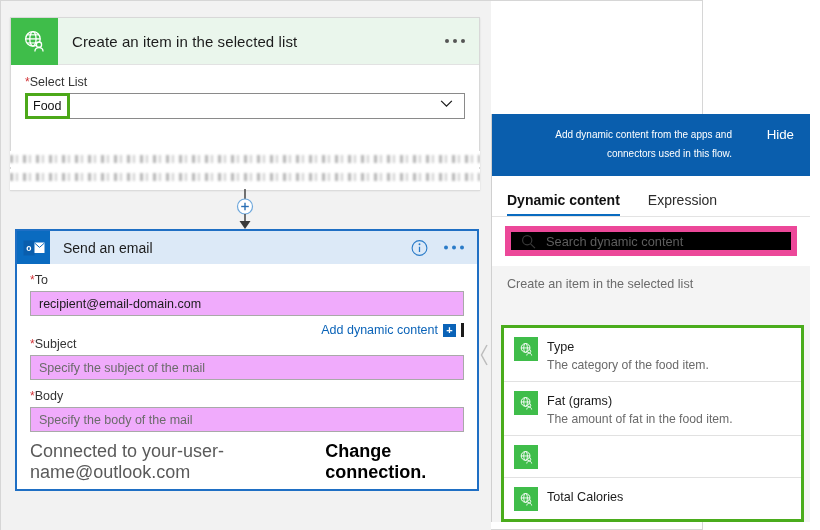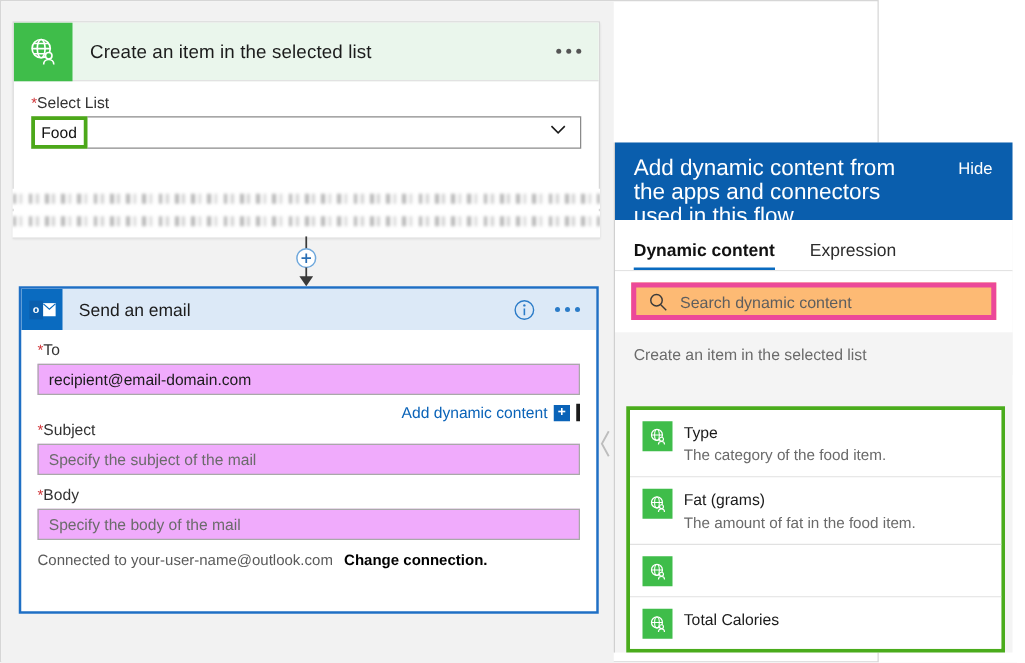--- a/index.html
+++ b/index.html
@@ -124,58 +124,58 @@
     font-size:11px;line-height:13px;text-align:center;font-weight:bold;
     display:inline-block;
   }
   #adc-caret{ width:3px; height:14px; background:#1b1b1b; display:inline-block;}
 
   #show-adv{
     margin-top:13px; font-size:12.5px; color:#0a63b8;
     display:flex; align-items:center; gap:7px;
   }
   #conn-row{
-    margin-top:9px; font-size:12px; color:#5a5a5a;
+    margin-top:9px; font-size:18px; color:#5a5a5a;
     display:flex; align-items:center; gap:9px;
   }
   #change-conn{ color:#000000;font-weight:bold; }
 
   
   #panel{
     position:absolute; left:490px; top:113px; width:319px; height:408px;
     background:#f4f4f4;
     border-left:1px solid #d0d0d0;
   }
   #panel-head{
     background:#0a5ead; color:#fff; height:62px;
     padding:11px 15px 0 15px; position:relative;
   }
   #panel-head-text{
-    font-size:18px; line-height:19px; width:225px;
+    font-size:10px; line-height:19px; width:225px;text-align:right;
   }
   #hide-btn{
     position:absolute; right:16px; top:13px; font-size:13.3px; color:#fff;
   }
   #tabs{
     background:#fff; height:41px; display:flex; align-items:flex-end;
     padding-left:15px; gap:28px; border-bottom:1px solid #e3e3e3;
   }
   .tab{
     font-size:14px; padding-bottom:8px; color:#2c2c2c; position:relative;
   }
   .tab.active{ font-weight:bold; color:#111; }
   .tab.active::after{
     content:""; position:absolute; left:0; right:0; bottom:0;
     height:2px; background:#0a6bc0;
   }
   #search-wrap{
     background:#fff; padding:9px 13px 10px 13px;
   }
   #search-box{
-    height:30px; border:4px solid #ec4899; background:#fdba74;
+    height:30px; border:6px solid #ec4899; background:#000000;
     display:flex; align-items:center; padding:0 10px; gap:10px;
   }
   #search-ph{ font-size:12.8px; color:#5e5e5e; }
   #group-label{
     font-size:12.6px; color:#6b6b6b; padding:11px 15px 9px 15px;
     background:#f4f4f4;
   }
 
   #dc-list{
     position:absolute; left:9px; top:211px; width:303px;

